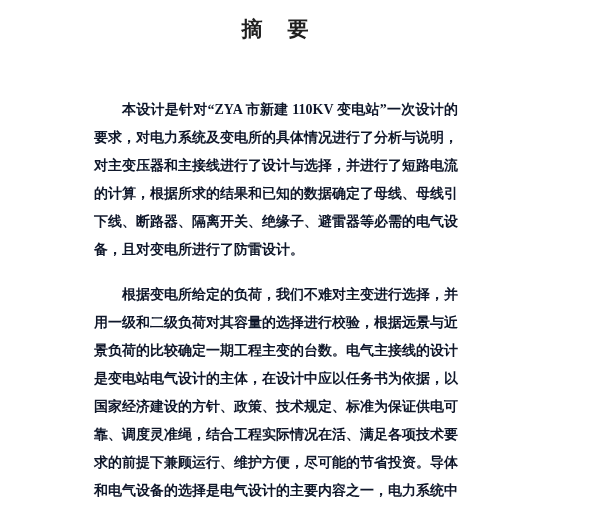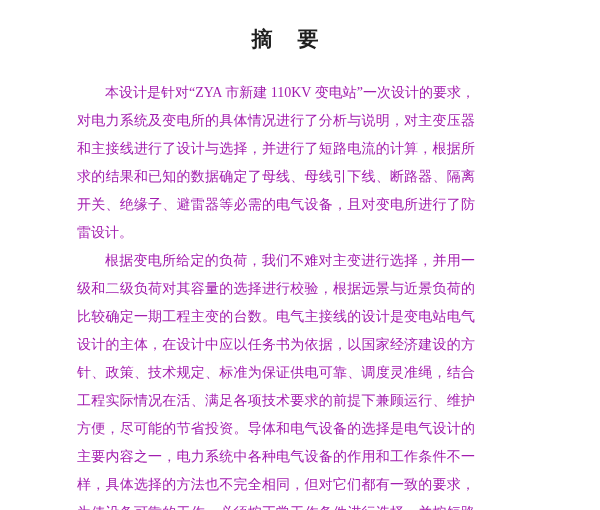--- a/index.html
+++ b/index.html
@@ -19,39 +19,40 @@
   .abstract-title {
     position: absolute;
     top: 16px;
     left: 77px;
     width: 398px;
     text-align: center;
     font-size: 21px;
     line-height: 26px;
     font-weight: bold;
     letter-spacing: 2px;
-    margin: 10px;
+    margin: 0;
     color: #1f1f1f;
   }
   .body-text {
     position: absolute;
     top: 79px;
     left: 77px;
     width: 398px;
   }
   .body-text p {
-    margin: 0;
+    margin: 17px;
     font-size: 14px;
     line-height: 28px;
     text-align: justify;
     text-justify: inter-character;
     text-indent: 2em;
-    color: #a21caf;
+    color: #0f172a;
     word-break: normal;
     overflow-wrap: break-word;
+    font-weight: bold;
   }
 </style>
 </head>
 <body>
 
 <div class="page">
   <h1 class="abstract-title">摘　要</h1>
 
   <div class="body-text">
     <p>本设计是针对“ZYA 市新建 110KV 变电站”一次设计的要求，对电力系统及变电所的具体情况进行了分析与说明，对主变压器和主接线进行了设计与选择，并进行了短路电流的计算，根据所求的结果和已知的数据确定了母线、母线引下线、断路器、隔离开关、绝缘子、避雷器等必需的电气设备，且对变电所进行了防雷设计。</p>

